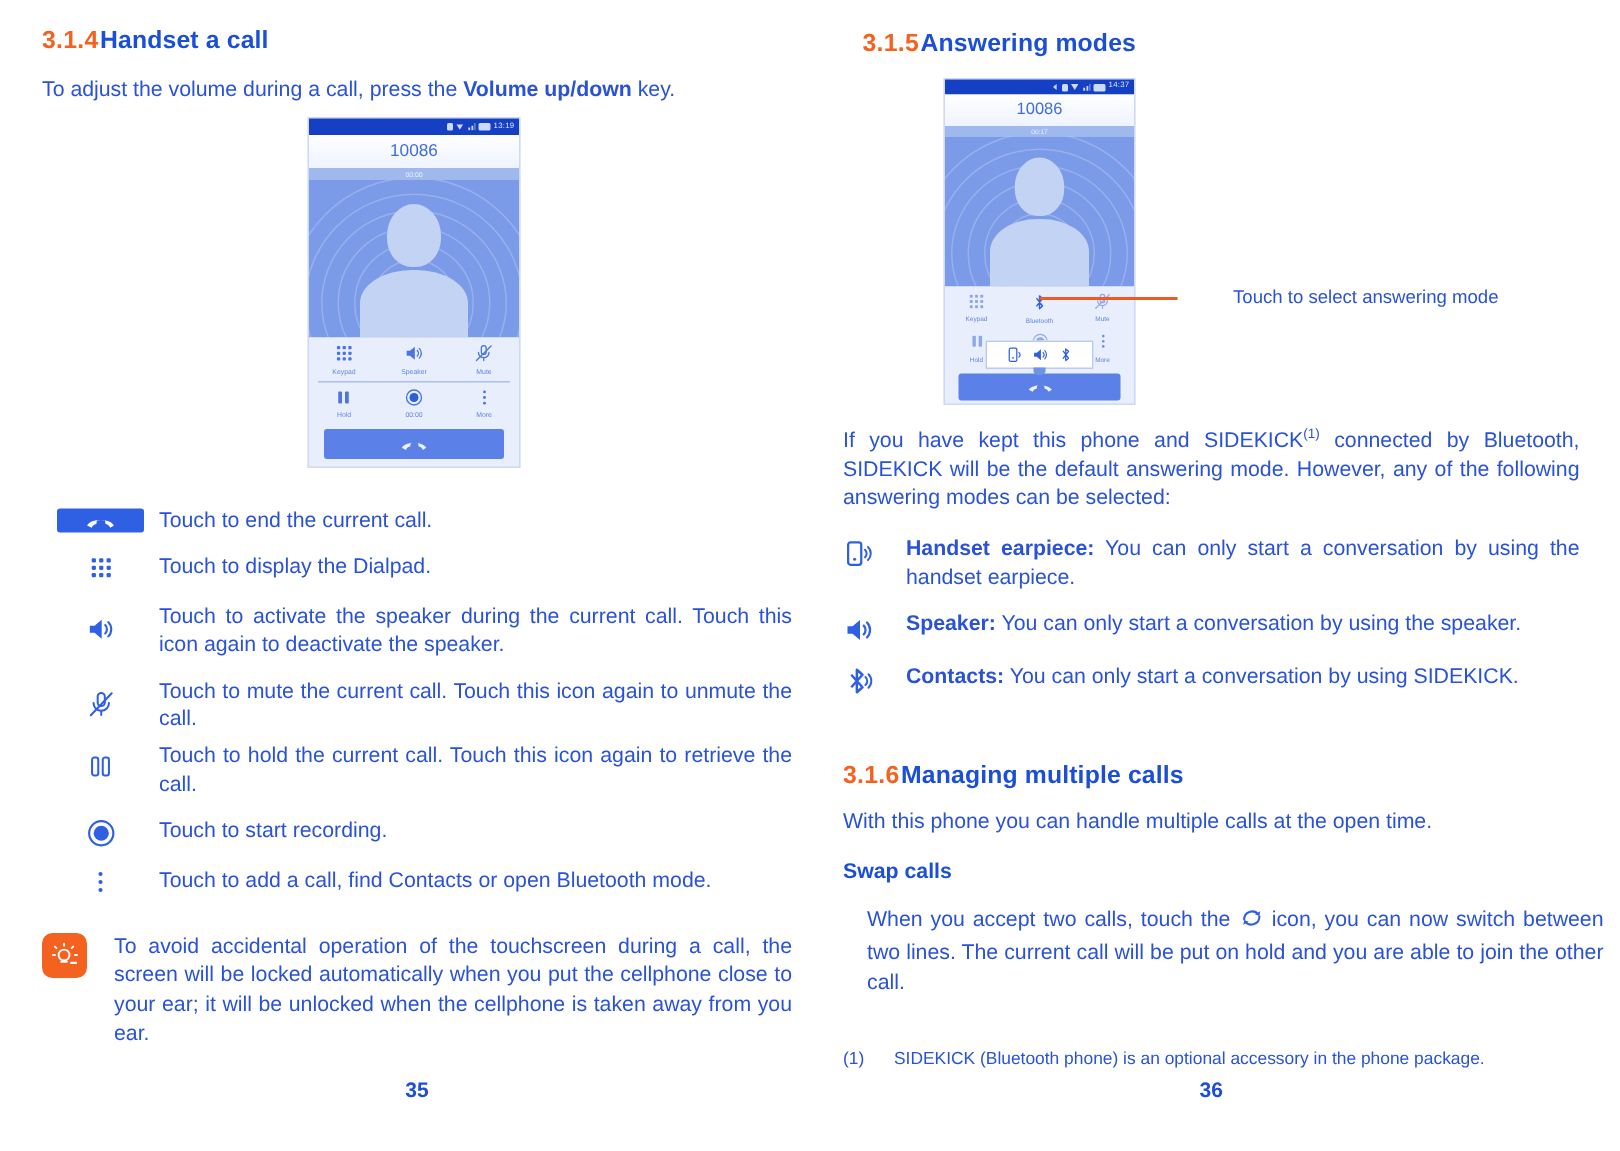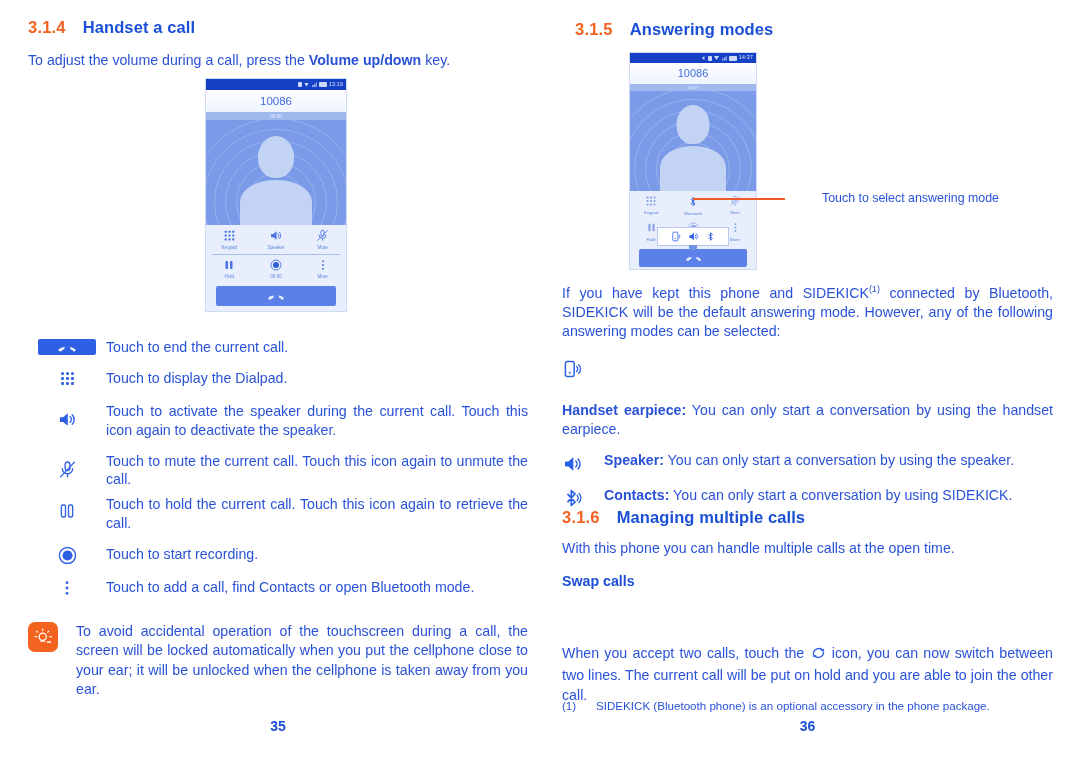--- a/index.html
+++ b/index.html
@@ -7,21 +7,21 @@
     width:1080px;height:767px;background:#ffffff;
     font-family:"Liberation Sans", sans-serif;
     color:#2a52d6;overflow:hidden;position:relative;
   }
   .page{position:absolute;inset:0;}
   .col{position:absolute;top:0;width:500px;height:767px;}
   .col-left{left:28px;}
   .col-right{left:562px;}
 
   
-  .h-sec{display:flex;align-items:baseline;gap:17px;font-size:16.5px;font-weight:bold;margin:0;}
+  .h-sec{display:flex;align-items:baseline;gap:1px;font-size:16.5px;font-weight:bold;margin:0;}
   .h-num{color:#f4621f;letter-spacing:.2px;}
   .h-title{color:#1a4fd6;letter-spacing:.1px;}
   .sub-h{font-size:14.2px;font-weight:bold;color:#1a4fd6;margin:0;}
 
   p.body{
     font-size:14.2px;line-height:1.36;color:#2a52d6;margin:0;
     text-align:justify;
   }
   p.body.nojust{text-align:left;}
   .b{font-weight:bold;}
@@ -449,21 +449,21 @@
         </div>
       </div>
     </div>
 
     <div class="callout-line" style="left:131px;top:198px;width:92px;"></div>
     <div class="callout-txt" style="left:228px;top:191px;margin-left:32px;">Touch to select answering mode</div>
 
     <p class="body" style="position:absolute;top:283px;left:0;width:491px;"><span>If you have kept this phone and SIDEKICK</span><sup>(1)</sup><span> connected by Bluetooth, SIDEKICK will be the default answering mode. However, any of the following answering modes can be selected:</span></p>
 
     <div style="position:absolute;top:357px;left:0;width:491px;">
-      <div class="mode-row" style="margin-bottom:11px;flex-direction:column;">
+      <div class="mode-row" style="margin-bottom:11px;">
         <div class="mode-ico">
           <svg width="21" height="20" viewBox="0 0 24 24">
               <g stroke="#2f60e4" stroke-width="1.8" fill="none">
                 <rect x="3.5" y="3" width="10.5" height="18" rx="2"></rect>
                 <circle cx="8.7" cy="16.5" r="1.2" fill="#2f60e4" stroke="none"></circle>
               </g>
               <path d="M17 9a4.2 4.2 0 010 6M19.4 6.8a7.2 7.2 0 010 10.4" stroke="#2f60e4" stroke-width="1.6" fill="none" stroke-linecap="round"></path>
             </svg>
         </div>
         <div class="mode-txt"><span class="b">Handset  earpiece:</span><span> You can only start a conversation by using the handset earpiece.</span></div>
@@ -490,21 +490,21 @@
 
     <h2 class="h-sec" style="position:absolute;top:508px;left:0;">
       <span class="h-num">3.1.6</span>
       <span class="h-title">Managing multiple calls</span>
     </h2>
 
     <p class="body nojust" style="position:absolute;top:539px;left:0;width:491px;">With this phone you can handle multiple calls at the open time.</p>
 
     <h3 class="sub-h" style="position:absolute;top:573px;left:0;">Swap calls</h3>
 
-    <p class="body" style="position:absolute;top:604px;left:0;width:491px;margin-top:40px;"><span>When you accept two calls, touch the </span><span class="inline-ico"><svg width="17" height="16" viewBox="0 0 24 24">
+    <p class="body" style="position:absolute;top:604px;left:16px;width:491px;"><span>When you accept two calls, touch the </span><span class="inline-ico"><svg width="17" height="16" viewBox="0 0 24 24">
             <g fill="none" stroke="#2f60e4" stroke-width="2.1" stroke-linecap="round">
               <path d="M4.4 13.6A8 8 0 0118.6 8.4"></path>
               <path d="M19.6 10.4A8 8 0 015.4 15.6"></path>
             </g>
             <path d="M20.6 5.2l-1.2 4.6-4.4-1.5z" fill="#2f60e4"></path>
             <path d="M3.4 18.8l1.2-4.6 4.4 1.5z" fill="#2f60e4"></path>
           </svg></span><span> icon, you can now switch between two lines. The current call will be put on hold and you are able to join the other call.</span></p>
 
     <div class="footnote" style="top:698px;left:0;width:491px;">
       <span class="fn-mark">(1)</span>

